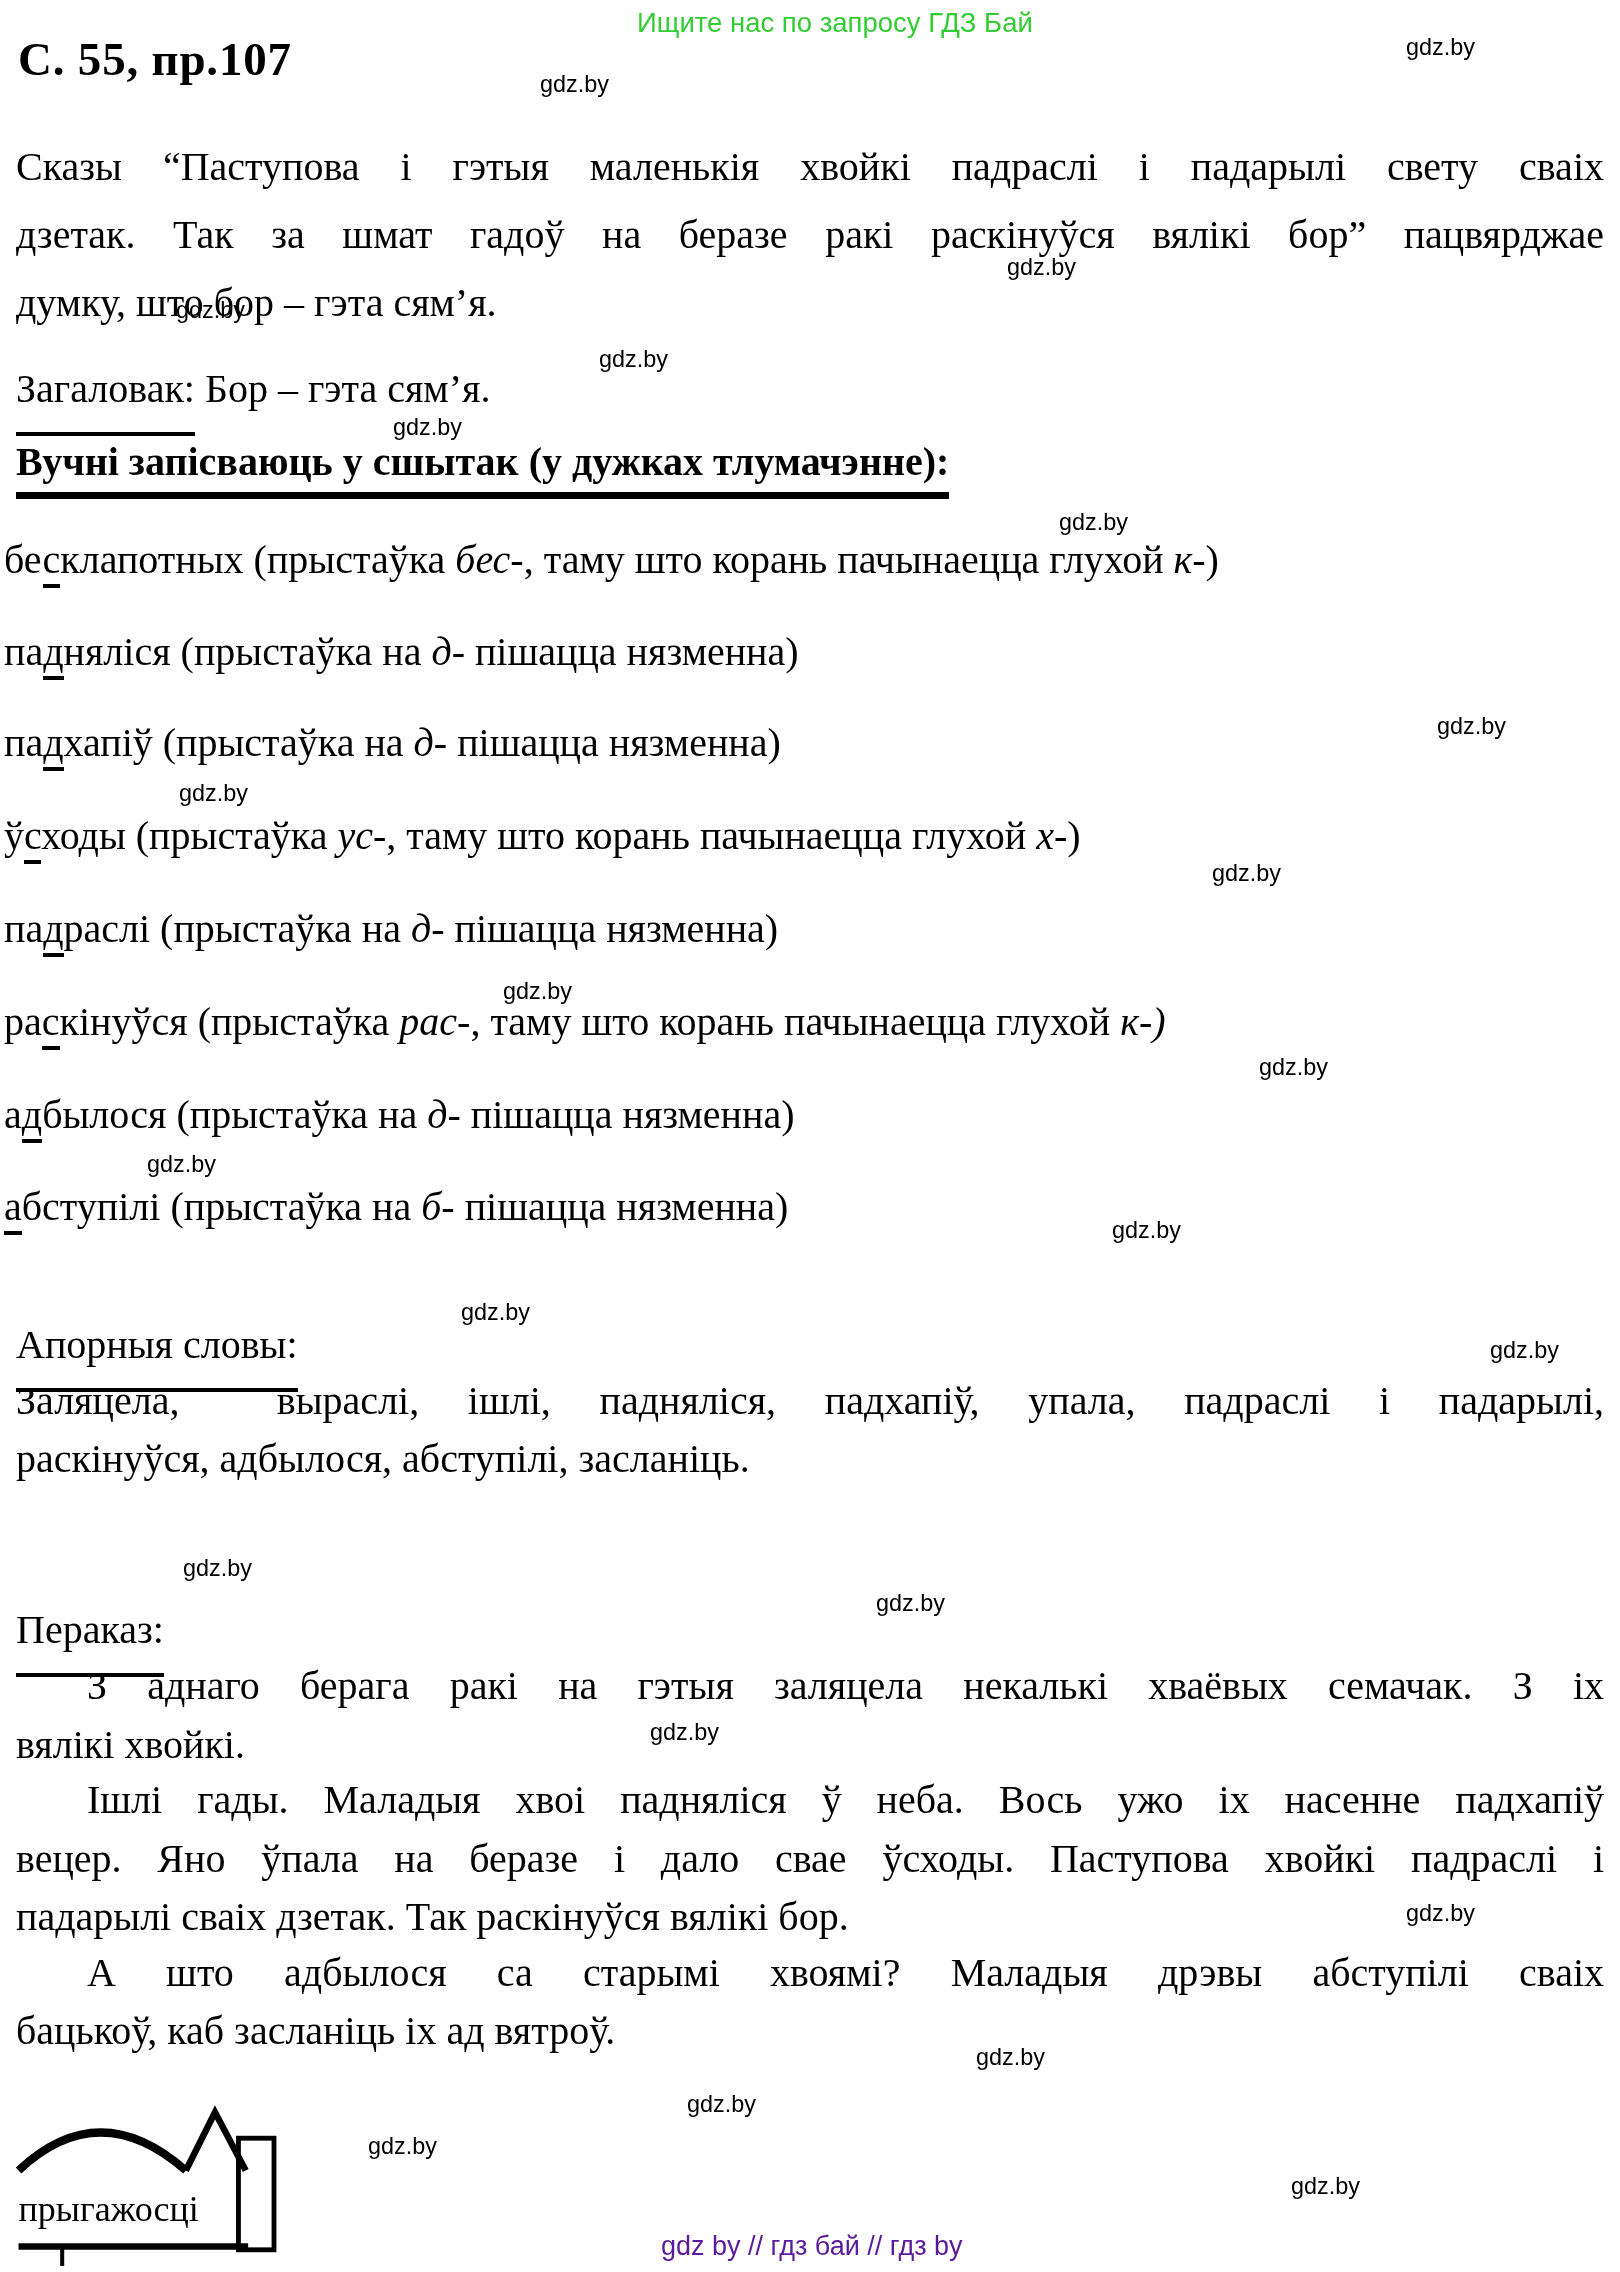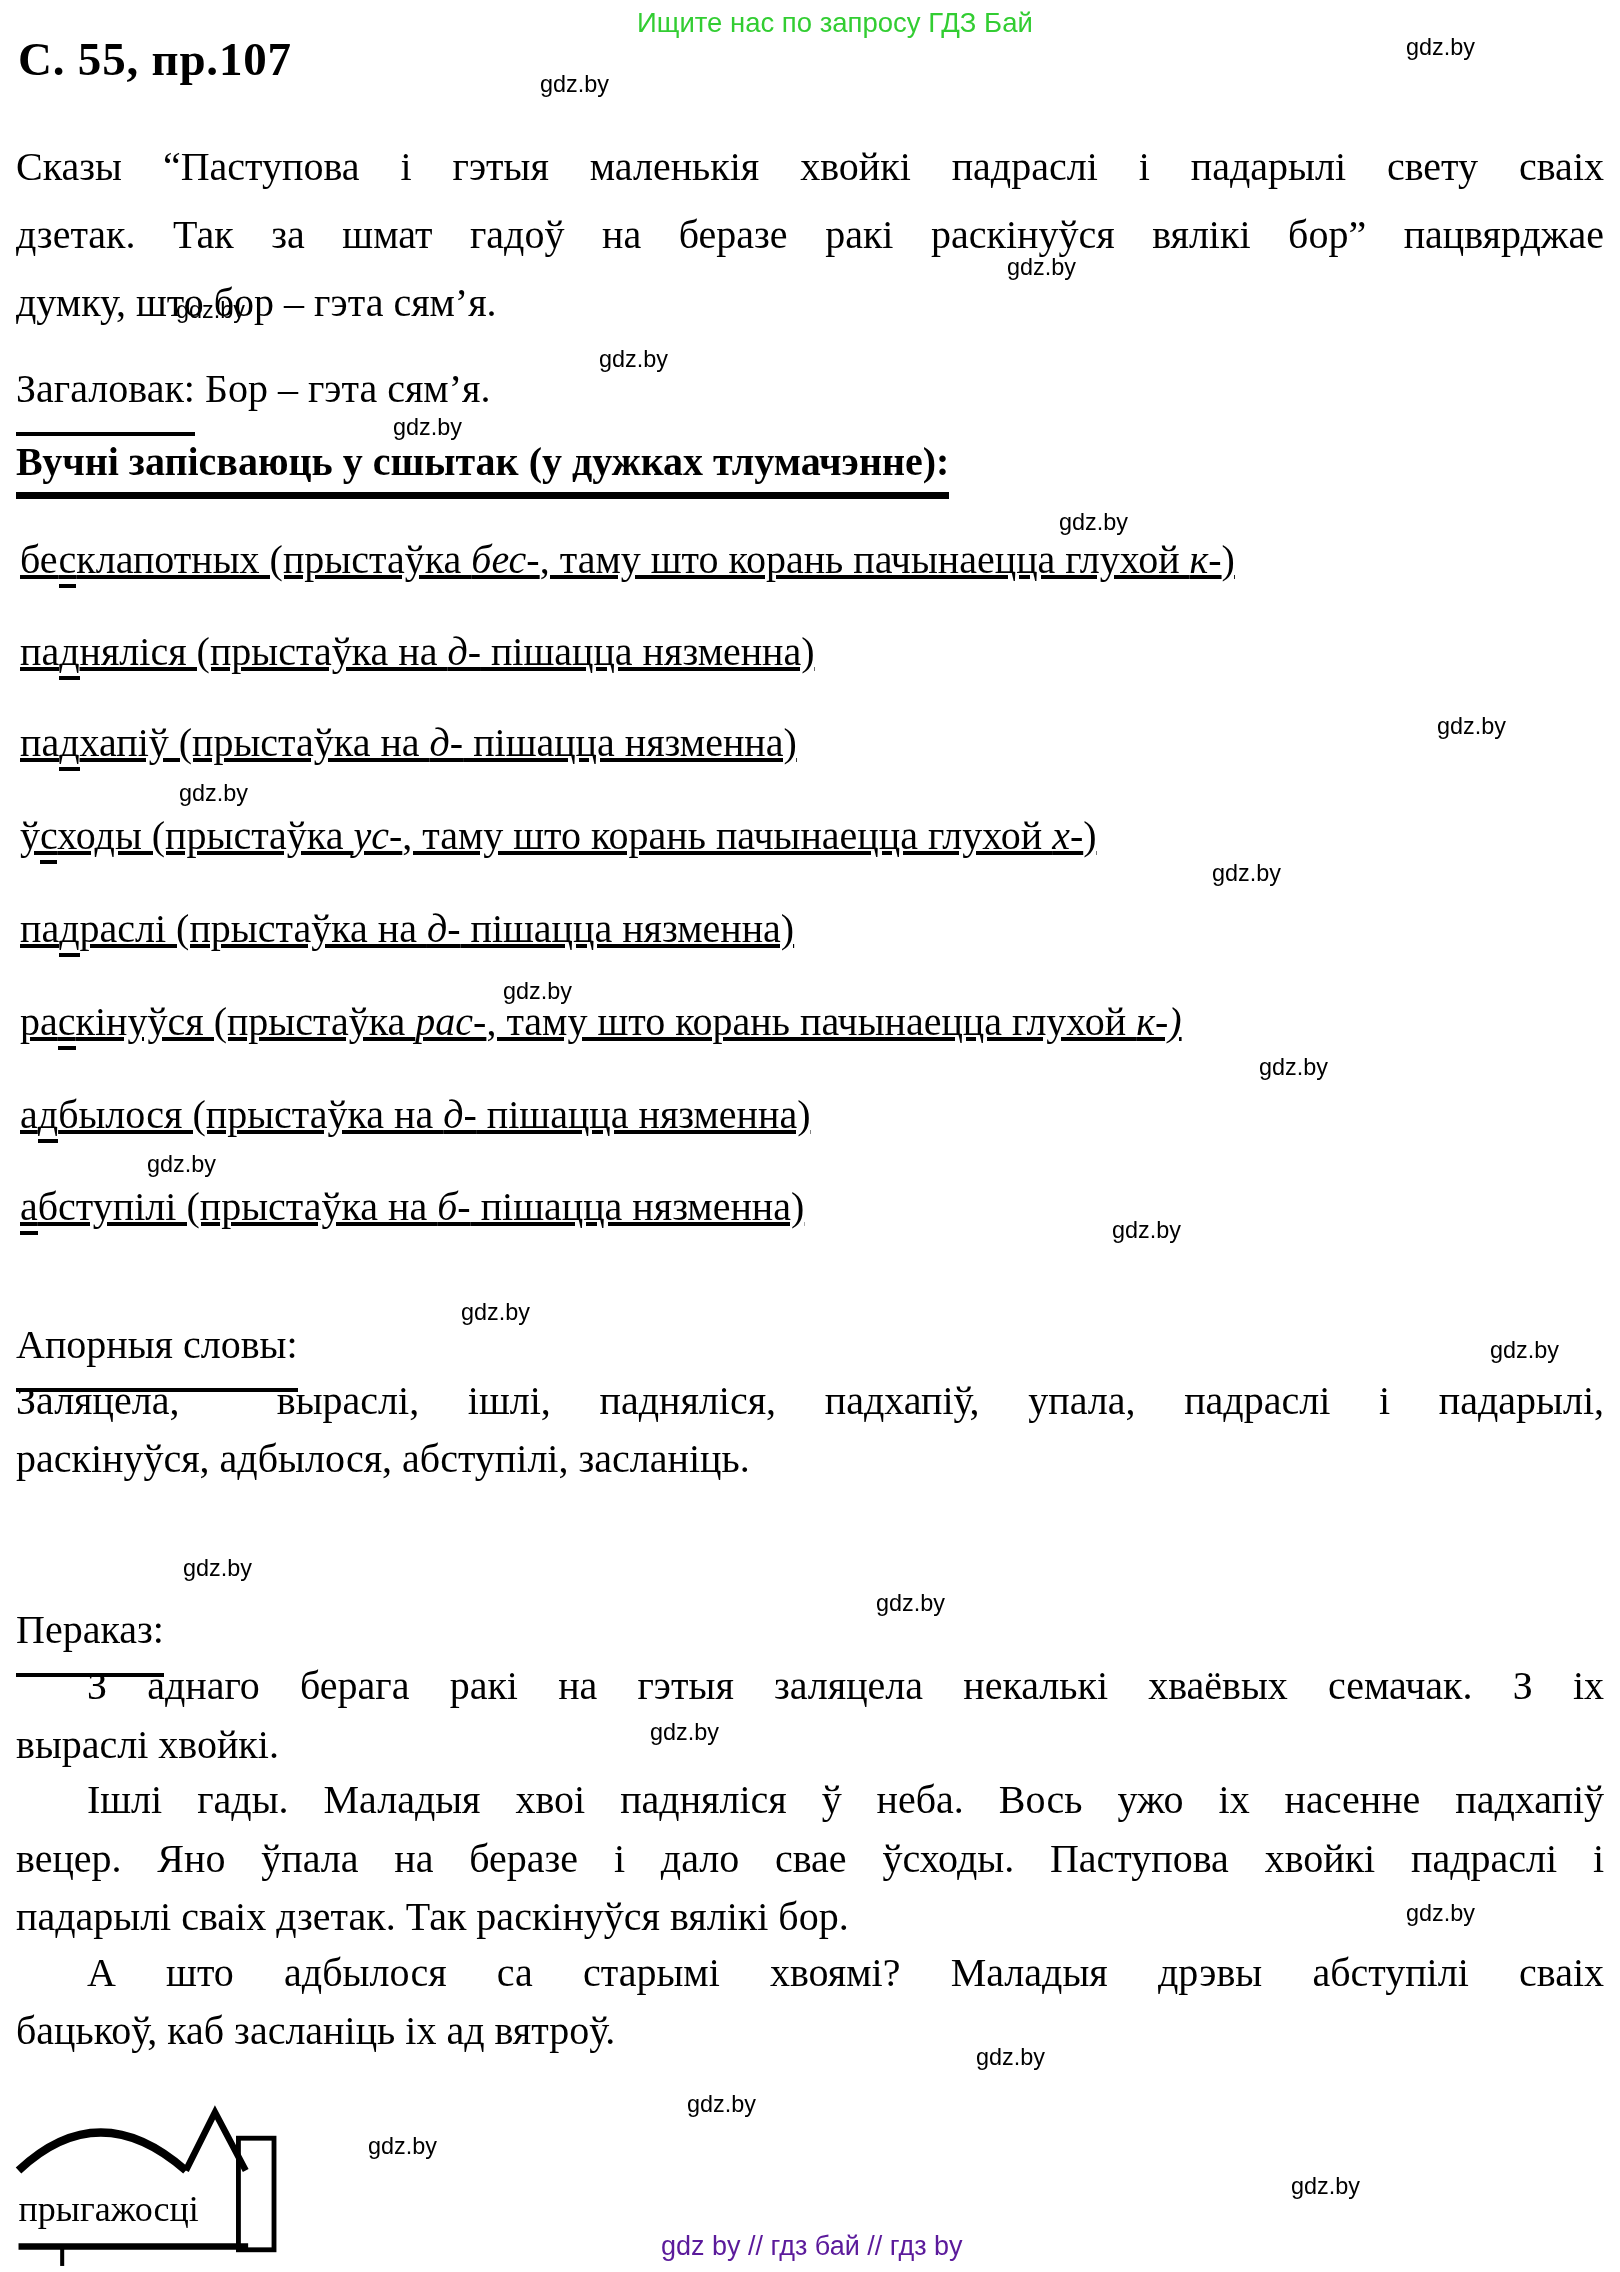--- a/index.html
+++ b/index.html
@@ -28,22 +28,22 @@
     font-family:Liberation Sans, sans-serif;
     font-size:23.4px; color:#000000; white-space:nowrap;
   }
   .line{
     position:absolute; left:16px; width:1588px;
     font-size:40px; line-height:1.16; white-space:pre-wrap;
   }
   .just{ text-align:justify; text-align-last:justify; }
   .indent{ text-indent:71px; }
   .entry{
-    position:absolute; left:20px; width:1588px;
-    font-size:40px; line-height:1.16;text-decoration:underline;
+    position:absolute; left:4px; width:1588px;
+    font-size:40px; line-height:1.16;
   }
   .u{ border-bottom:4px solid #000; padding-bottom:2.4px; }
   .it{ font-style:italic; }
   .head{ position:absolute; left:16px; font-size:40px; }
   .h-under{ border-bottom:4.8px solid #000; padding-bottom:20px; display:inline-block; }
   .h-under-bold{
     font-weight:bold;
     border-bottom:7.3px solid #000; padding-bottom:6.5px; display:inline-block;
   }
   .footer{
@@ -119,21 +119,21 @@
   <div class="head" style="top:1321px">
     <span class="h-under">Апорныя словы:</span>
   </div>
   <div class="line just" style="top:1378px">Заляцела,  выраслі, ішлі, падняліся, падхапіў, упала, падраслі і падарылі,</div>
   <div class="line" style="top:1436px">раскінуўся, адбылося, абступілі, засланіць.</div>
 
   <div class="head" style="top:1606px">
     <span class="h-under">Пераказ:</span>
   </div>
   <div class="line just indent" style="top:1663px">З аднаго берага ракі на гэтыя заляцела некалькі хваёвых семачак. З іх</div>
-  <div class="line" style="top:1722px">выраслі хвойкі.</div>
+  <div class="line" style="top:1722px">вялікі хвойкі.</div>
   <div class="line just indent" style="top:1777px">Ішлі гады. Маладыя хвоі падняліся ў неба. Вось ужо іх насенне падхапіў</div>
   <div class="line just" style="top:1836px">вецер. Яно ўпала на беразе і дало свае ўсходы. Паступова хвойкі падраслі і</div>
   <div class="line" style="top:1894px">падарылі сваіх дзетак. Так раскінуўся вялікі бор.</div>
   <div class="line just indent" style="top:1950px">А што адбылося са старымі хвоямі? Маладыя дрэвы абступілі сваіх</div>
   <div class="line" style="top:2008px">бацькоў, каб засланіць іх ад вятроў.</div>
 
   <div class="diagram">
     <svg width="275" height="190" viewBox="0 0 340 235">
       <path d="M 8 112 Q 108 18 215 112" fill="none" stroke="#000" stroke-width="10"></path>
       <path d="M 215 112 L 251 40 L 289 112" fill="none" stroke="#000" stroke-width="8"></path>

